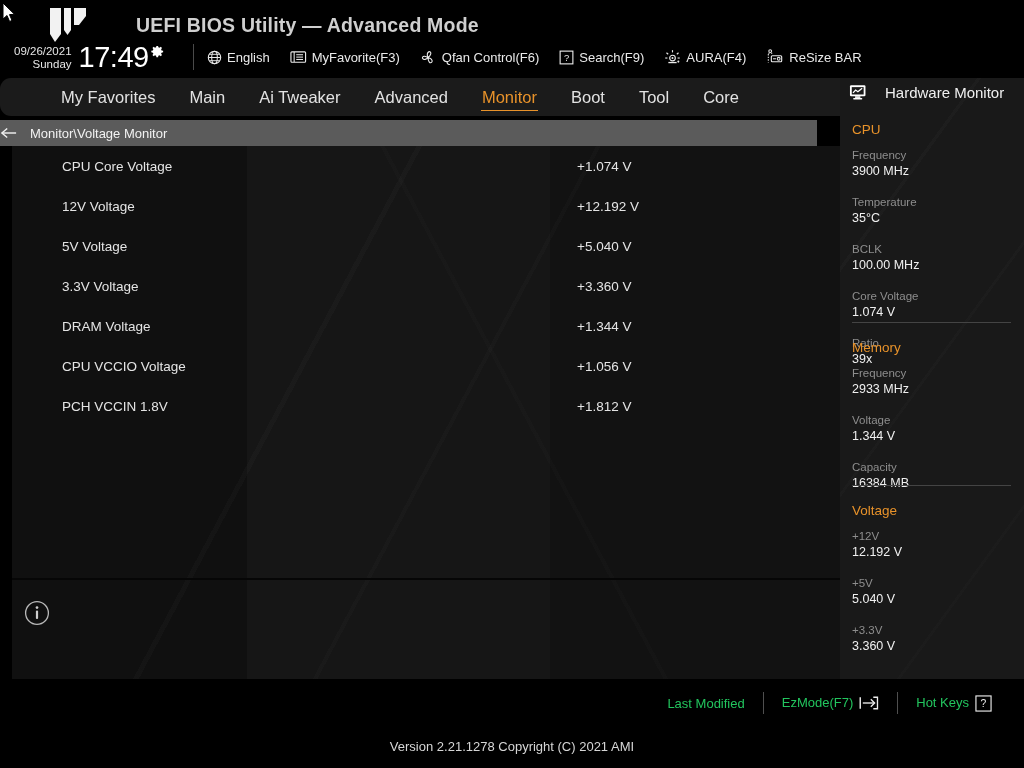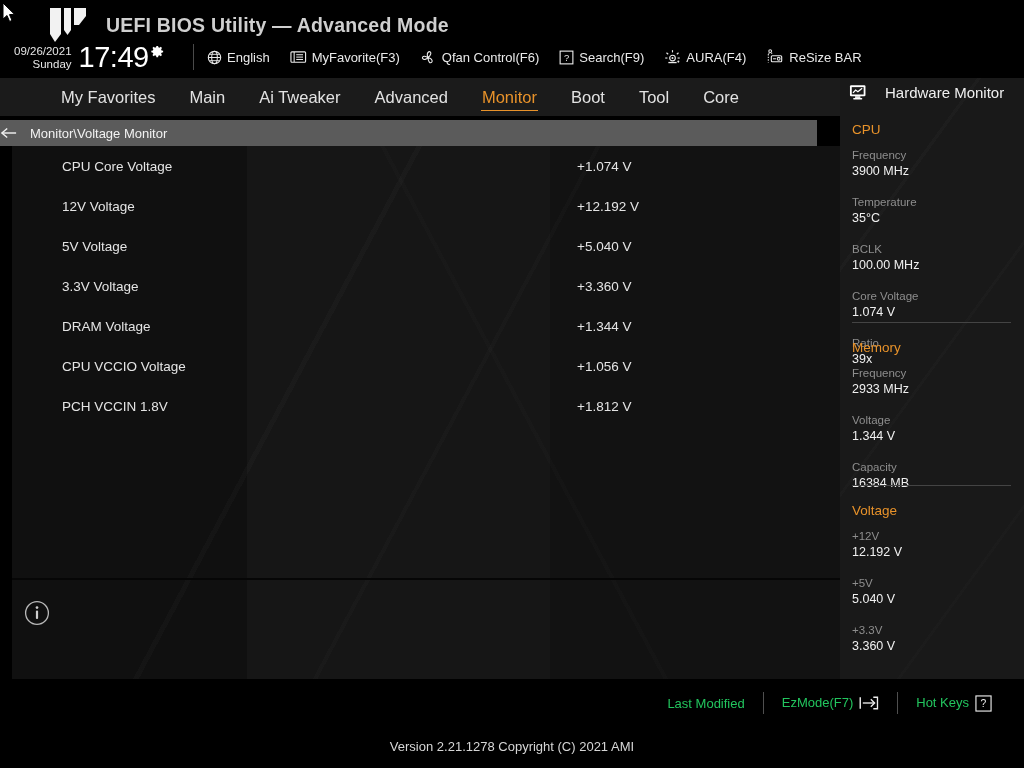--- a/index.html
+++ b/index.html
@@ -40,21 +40,21 @@
   }
 
   #tuf-logo {
     position: absolute;
     left: 44px; top: 4px;
     width: 48px; height: 42px;
   }
 
   #title {
     position: absolute;
-    left: 106px; top: 14px;
+    left: 136px; top: 14px;
     font-size: 19.5px;
     font-weight: bold;
     color: #cfcfcf;
     letter-spacing: .2px;
     white-space: nowrap;
   }
 
   #datetime {
     position: absolute;
     left: 14px; top: 42px;
@@ -112,20 +112,21 @@
   
   #nav {
     position: absolute;
     left: 0; top: 78px;
     width: 1024px; height: 38px;
     background: #1b1b1b;
     display: flex;
     align-items: center;
     padding-left: 44px;
     gap: 0;
+    border-radius: 11px;
   }
   .nav-tab {
     font-size: 16.5px;
     color: #e2e2e2;
     padding: 0 17px;
     line-height: 22px;
     cursor: pointer;
     position: relative;
     white-space: nowrap;
   }

